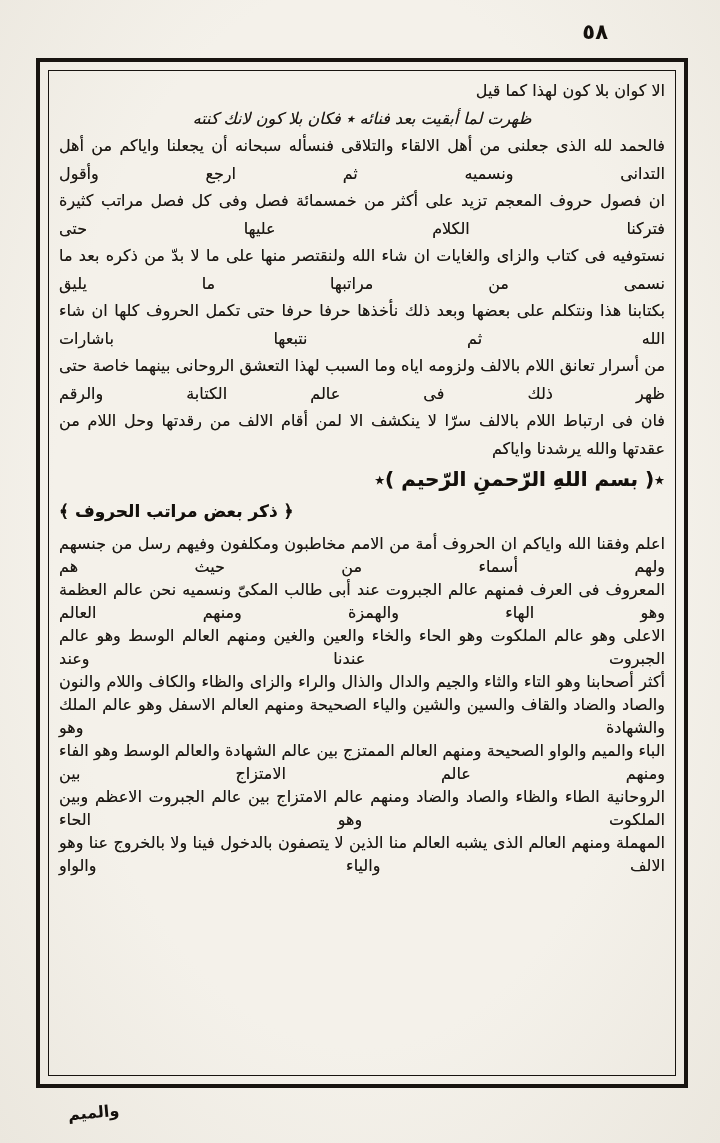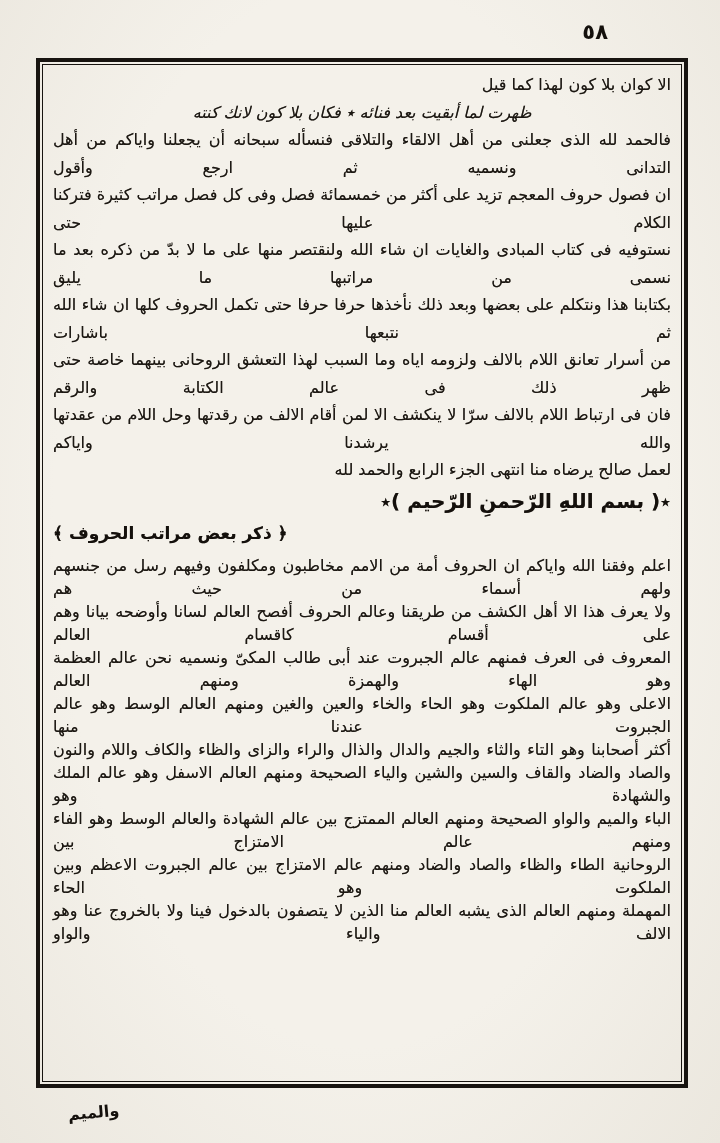--- a/index.html
+++ b/index.html
@@ -16,21 +16,21 @@
     color:#1b1712;
   }
   .page-number{
     position:absolute;top:20px;right:112px;
     font-size:21px;font-weight:bold;color:#14100c;
     letter-spacing:1px;
   }
   .frame-outer{
     position:absolute;top:58px;right:32px;left:36px;height:1030px;
     border:4px solid #181410;
-    padding:2px;
+    padding:8px;
     box-sizing:border-box;
     background:transparent;
   }
   .frame-inner{
     width:100%;height:100%;
     border:1.5px solid #181410;
     box-sizing:border-box;
     padding:6px 10px 0 10px;
     overflow:hidden;
   }
@@ -84,37 +84,35 @@
       <div class="content">
 
         <div class="line right">الا كوان بلا كون لهذا كما قيل</div>
 
         <div class="line center verse">ظهرت لما أبقيت بعد فنائه ٭ فكان بلا كون لانك كنته</div>
 
         <div class="intro">
 
         <div class="line">فالحمد لله الذى جعلنى من أهل الالقاء والتلاقى فنسأله سبحانه أن يجعلنا واياكم من أهل التدانى ونسميه ثم ارجع وأقول</div>
             <div class="line">ان فصول حروف المعجم تزيد على أكثر من خمسمائة فصل وفى كل فصل مراتب كثيرة فتركنا الكلام عليها حتى</div>
-            <div class="line">نستوفيه فى كتاب المبادى والغايات ان شاء الله ولنقتصر منها على ما لا بدّ من ذكره بعد ما نسمى من مراتبها ما يليق</div>
+            <div class="line">نستوفيه فى كتاب والزاى والغايات ان شاء الله ولنقتصر منها على ما لا بدّ من ذكره بعد ما نسمى من مراتبها ما يليق</div>
             <div class="line">بكتابنا هذا ونتكلم على بعضها وبعد ذلك نأخذها حرفا حرفا حتى تكمل الحروف كلها ان شاء الله ثم نتبعها باشارات</div>
             <div class="line">من أسرار تعانق اللام بالالف ولزومه اياه وما السبب لهذا التعشق الروحانى بينهما خاصة حتى ظهر ذلك فى عالم الكتابة والرقم</div>
             <div class="line">فان فى ارتباط اللام بالالف سرّا لا ينكشف الا لمن أقام الالف من رقدتها وحل اللام من عقدتها والله يرشدنا واياكم</div>
-            <div class="line">لعمل صالح يرضاه منا انتهى الجزء الرابع والحمد لله</div>
           </div>
 
         <div class="basmala">٭( بسم اللهِ الرّحمنِ الرّحيم )٭</div>
 
         <div class="section-title">﴿ ذكر بعض مراتب الحروف ﴾</div>
 
         <div class="body-text">
 
         <div class="line">اعلم وفقنا الله واياكم ان الحروف أمة من الامم مخاطبون ومكلفون وفيهم رسل من جنسهم ولهم أسماء من حيث هم</div>
-            <div class="line">ولا يعرف هذا الا أهل الكشف من طريقنا وعالم الحروف أفصح العالم لسانا وأوضحه بيانا وهم على أقسام كاقسام العالم</div>
             <div class="line">المعروف فى العرف فمنهم عالم الجبروت عند أبى طالب المكىّ ونسميه نحن عالم العظمة وهو الهاء والهمزة ومنهم العالم</div>
-            <div class="line">الاعلى وهو عالم الملكوت وهو الحاء والخاء والعين والغين ومنهم العالم الوسط وهو عالم الجبروت عندنا منها</div>
+            <div class="line">الاعلى وهو عالم الملكوت وهو الحاء والخاء والعين والغين ومنهم العالم الوسط وهو عالم الجبروت عندنا وعند</div>
             <div class="line">أكثر أصحابنا وهو التاء والثاء والجيم والدال والذال والراء والزاى والظاء والكاف واللام والنون</div>
             <div class="line">والصاد والضاد والقاف والسين والشين والياء الصحيحة ومنهم العالم الاسفل وهو عالم الملك والشهادة وهو</div>
             <div class="line">الباء والميم والواو الصحيحة ومنهم العالم الممتزج بين عالم الشهادة والعالم الوسط وهو الفاء ومنهم عالم الامتزاج بين</div>
             <div class="line">الروحانية الطاء والظاء والصاد والضاد ومنهم عالم الامتزاج بين عالم الجبروت الاعظم وبين الملكوت وهو الحاء</div>
             <div class="line">المهملة ومنهم العالم الذى يشبه العالم منا الذين لا يتصفون بالدخول فينا ولا بالخروج عنا وهو الالف والياء والواو</div>
           </div>
 
       </div>
     </div>
   </div>

